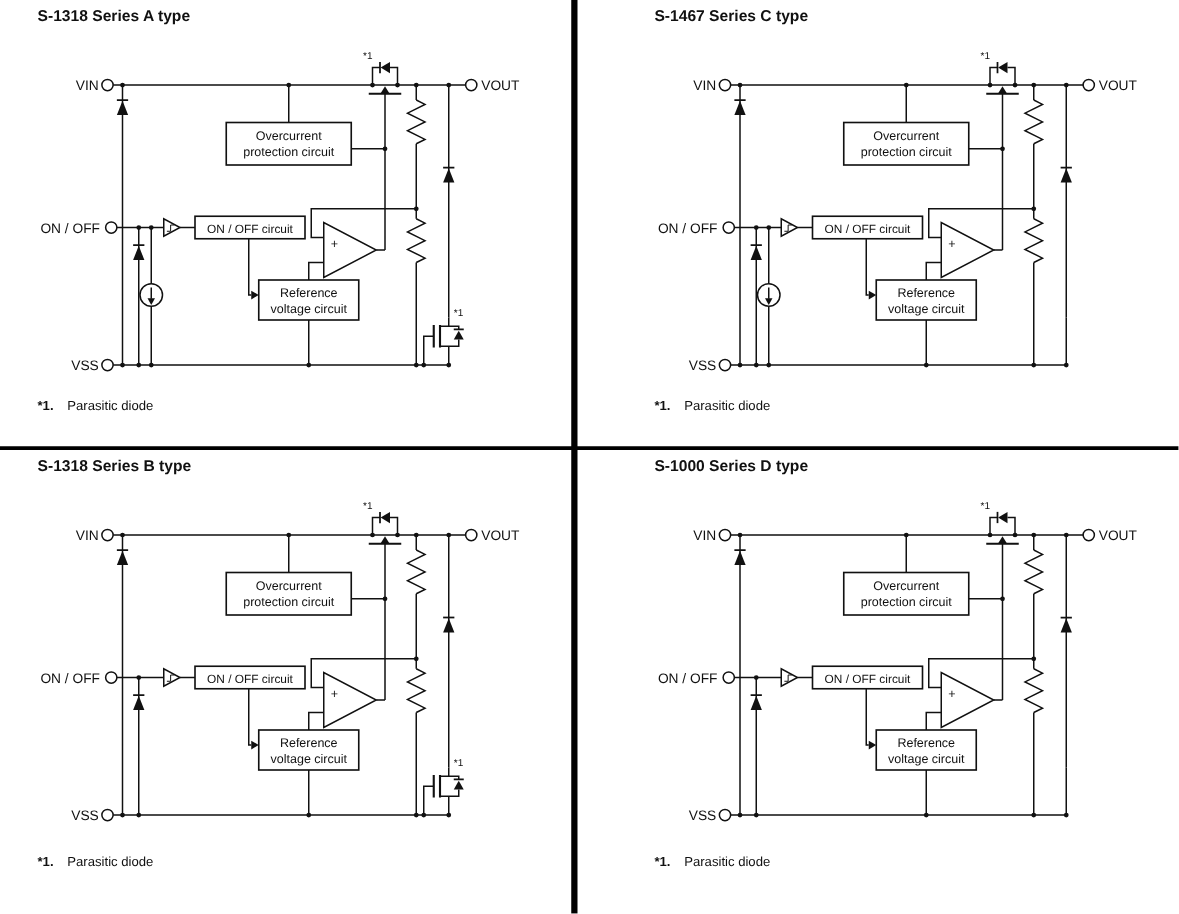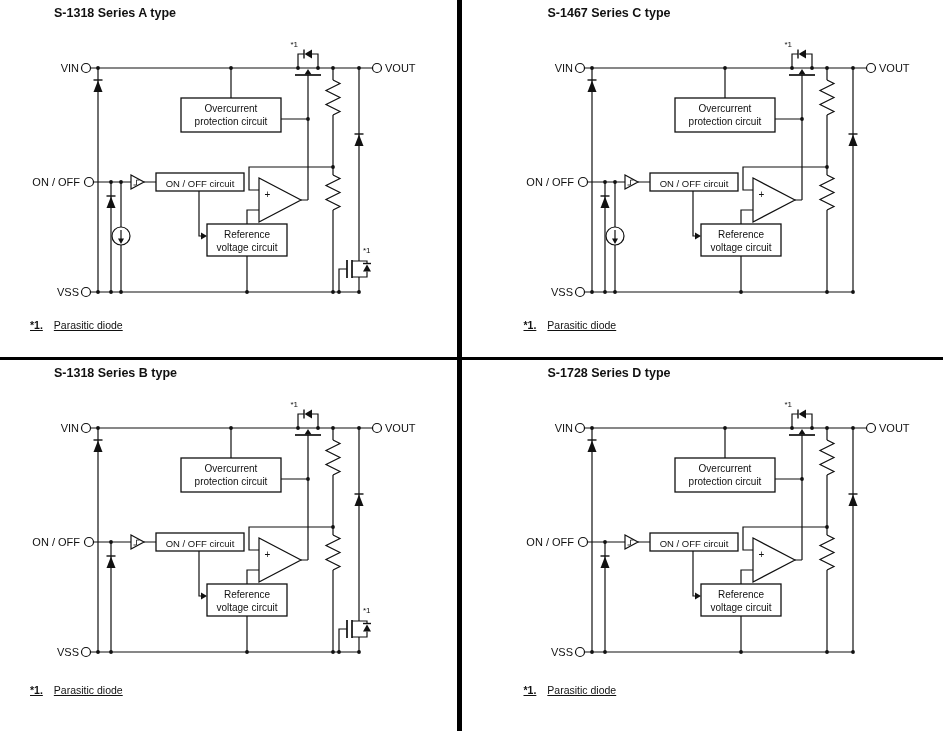--- a/index.html
+++ b/index.html
@@ -3,25 +3,25 @@
 <meta charset="utf-8">
 <style>
   html,body{margin:0;padding:0;background:#fff;}
   .page{position:relative;width:943px;height:731px;background:#fff;overflow:hidden;
         font-family:"Liberation Sans", sans-serif;color:#111;}
   .divider-v{position:absolute;left:457px;top:0;width:4.5px;height:731px;background:#000;}
   .divider-h{position:absolute;left:0;top:356.5px;width:943px;height:3.5px;background:#000;}
   .quadrant{position:absolute;left:0;top:0;width:457px;height:356px;}
   .quadrant.right{left:461.5px;width:481px;}
   .quadrant.row2{top:360px;height:286px;}
-  .q-title{position:absolute;left:30px;top:6px;font-size:12.5px;font-weight:bold;white-space:nowrap;margin-left:24px;}
+  .q-title{position:absolute;left:30px;top:6px;font-size:12.5px;font-weight:bold;white-space:nowrap;}
   .quadrant.right .q-title{left:62px;}
   .circuit{position:absolute;left:1px;top:22px;width:455px;height:280px;}
   .quadrant.right .circuit{left:33px;}
-  .footnote{position:absolute;left:30px;top:319px;font-size:10.5px;white-space:nowrap;text-decoration:underline;}
+  .footnote{position:absolute;left:30px;top:319px;font-size:10.5px;white-space:nowrap;}
   .quadrant.right .footnote{left:62px;}
   .quadrant.row2 .footnote{top:324px;}
   .fn-ref{font-weight:bold;margin-right:11px;}
   
   .wire,.wire2{fill:none;stroke:#111;stroke-width:1.2px;}
   .bar{fill:none;stroke:#111;stroke-width:1.4px;}
   .plate{fill:none;stroke:#111;stroke-width:1.7px;}
   .box{fill:#fff;stroke:#111;stroke-width:1.3px;}
   .sym{fill:#fff;stroke:#111;stroke-width:1.2px;}
   .blk{fill:#111;stroke:none;}
@@ -390,21 +390,21 @@
       <circle class="dot" cx="246" cy="270" r="1.9"></circle>
       <circle class="dot" cx="332" cy="270" r="1.9"></circle>
     </g>
   </svg>
 
   <div class="footnote">
     <span class="fn-ref">*1.</span><span>Parasitic diode</span>
   </div>
 </div>
   <div class="quadrant right row2">
-  <div class="q-title">S-1728 Series D type</div>
+  <div class="q-title">S-1000 Series D type</div>
 
   <svg class="circuit" viewBox="0 0 455 280" xmlns="http://www.w3.org/2000/svg">
 
     <g>
       <path class="wire" d="M89.5 46 H371.5
                             M89.5 270 H358
                             M97 46 V270
                             M110 160 V270
                             M358 46 V232
                             M230 46 V76

